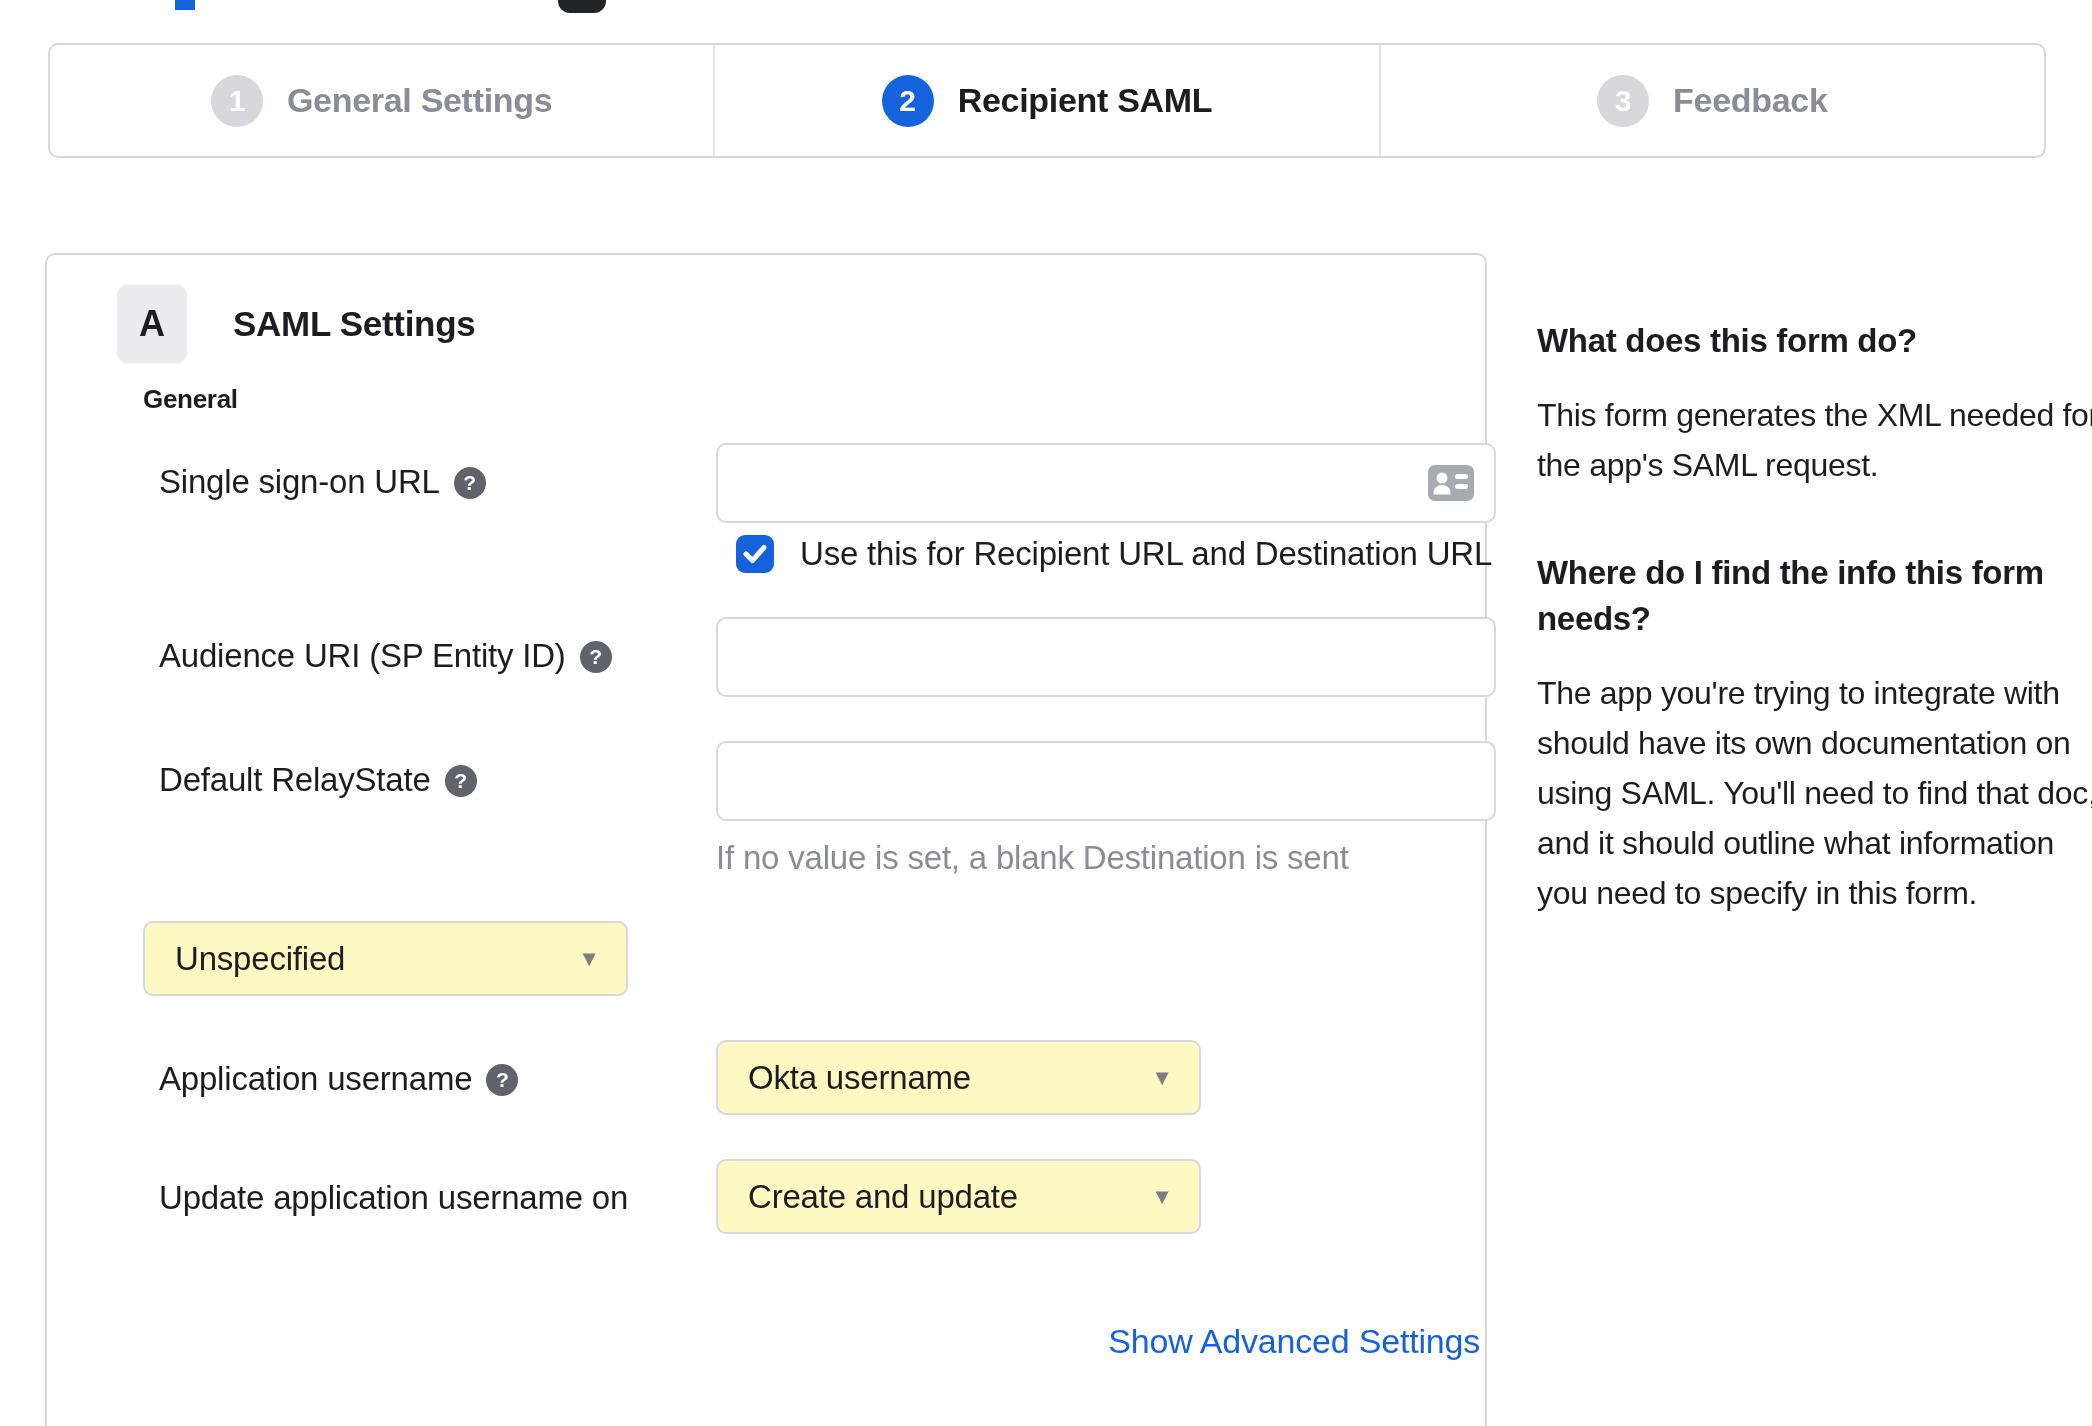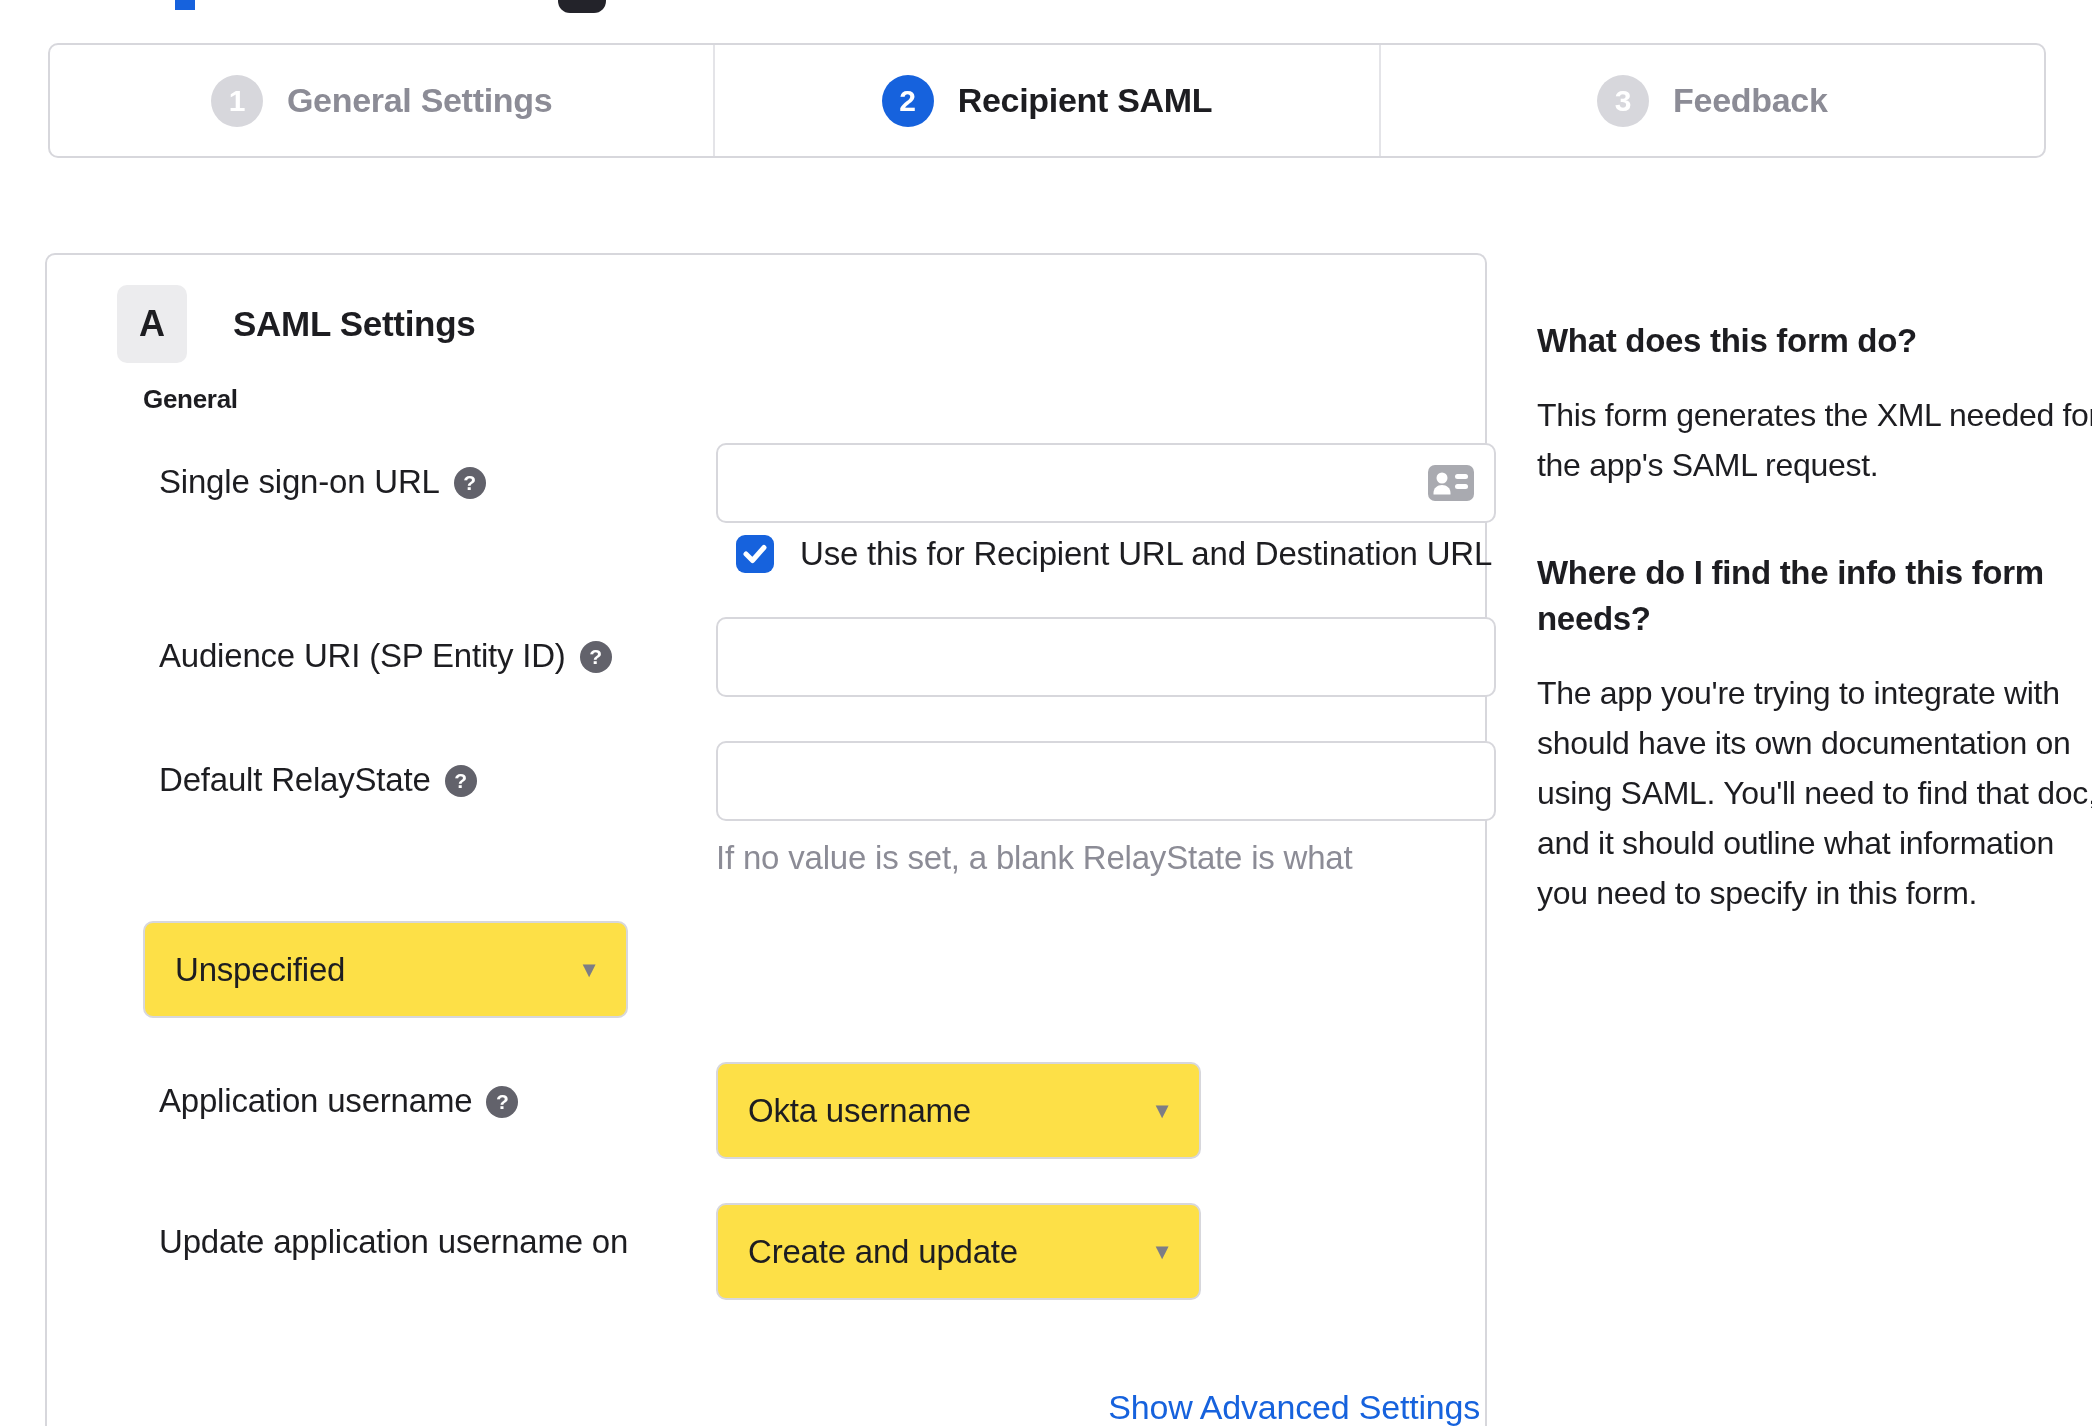--- a/index.html
+++ b/index.html
@@ -70,23 +70,23 @@
   .checkbox-row { display:flex; align-items:center; gap:26px; margin-top:12px;padding-left:20px; }
   .checkbox {
     width:38px; height:38px; border-radius:9px; background:#1662dd; flex:none;
     display:flex; align-items:center; justify-content:center; cursor:pointer;
   }
   .checkbox-label { font-size:33px; white-space:nowrap; letter-spacing:-0.2px; }
 
   .hint { margin-top:18px; font-size:33px; color:#8c8c96; letter-spacing:-0.2px; }
 
   .select {
-    width:485px; height:97px; border:2px solid #d7d7dc; border-radius:10px;
+    width:485px; height:75px; border:2px solid #d7d7dc; border-radius:10px;
     display:flex; align-items:center; justify-content:space-between;
-    padding:0 26px 0 30px; cursor:pointer; background:#fde047;
+    padding:0 26px 0 30px; cursor:pointer; background:#fef9c3;
   }
   .select-value { font-size:33px; letter-spacing:-0.2px; }
   .caret { font-size:22px; color:#7d7d85; line-height:1; }
 
   .advanced-row { width:1337px; text-align:right; margin-top:88px; }
   .advanced-link { font-size:34px; font-weight:400; color:#1662dd; text-decoration:none; cursor:pointer; letter-spacing:-0.2px;text-align:right; }
 
   
   .sidebar { position:absolute; left:1537px; top:318px; width:575px; }
   .sidebar .sb-heading {
@@ -168,21 +168,21 @@
     </div>
 
     <div class="row">
       <div class="label-cell">
         <span class="field-label">Default RelayState</span><span class="help">?</span>
       </div>
       <div class="control-cell">
         <div class="input-wrap">
           <input type="text" class="text-input" style="">
         </div>
-        <div class="hint">If no value is set, a blank RelayState is what</div>
+        <div class="hint">If no value is set, a blank Destination is sent</div>
       </div>
     </div>
 
     <div class="row">
       <div class="control-cell">
         <div class="select">
           <span class="select-value">Unspecified</span>
           <span class="caret">▼</span>
         </div>
       </div>

